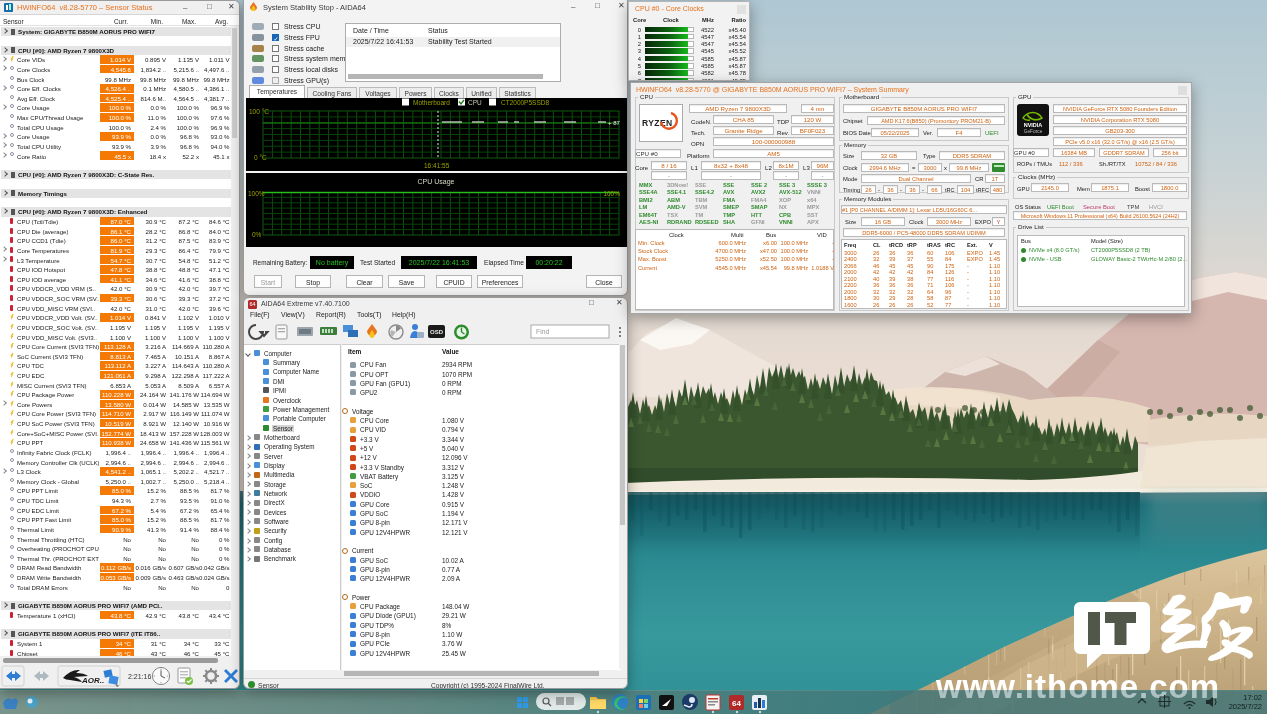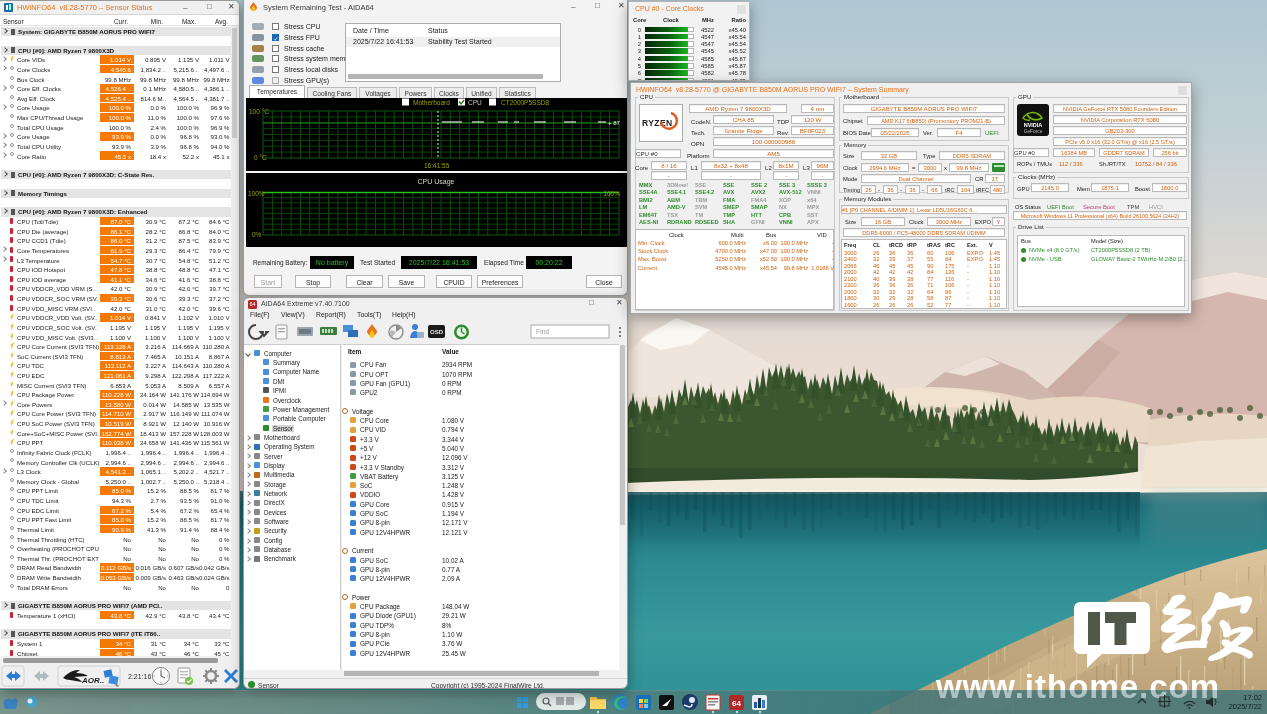--- a/index.html
+++ b/index.html
@@ -1126,21 +1126,21 @@
           <path d="M0,2 l2,-2 l5,5 l5,-5 l2,2 l-5,5 l5,5 l-2,2 l-5,-5 l-5,5 l-2,-2 l5,-5 Z" fill="#2d7dd2"></path>
         </g>
 </svg></div>
   </div>
 <div class="win" style="left:243px;top:0;width:385px;height:296px;border-radius:0 0 6px 6px;border-top:none;background:#f3f3f3">
     <div style="position:absolute;left:0;top:0;width:100%;height:12px">
 <svg style="position:absolute;left:5px;top:2px" width="9" height="9" viewBox="0 0 9 9">
         <path d="M4.5,0 q2,2.5 3.5,5 a3.5,3.5 0 1 1 -7,0 q1.5,-2.5 3.5,-5" fill="#e8741e"></path>
         <path d="M4.5,3.5 q1.3,1.5 1.6,2.8 a2,2 0 1 1 -3.4,0 q0.5,-1.5 1.8,-2.8" fill="#f6c21a"></path>
       </svg>
-<span style="position:absolute;left:19px;top:2.5px;font-size:7.5px;color:#3a3a3a">System Remaining Test - AIDA64</span>
+<span style="position:absolute;left:19px;top:2.5px;font-size:7.5px;color:#3a3a3a">System Stability Stop - AIDA64</span>
 <span class="ctl" style="left:327px;top:3px">–</span>
       <span class="ctl" style="left:351px;top:2px">□</span>
       <span class="ctl" style="left:374px;top:2px">✕</span>
 </div>
     <div style="position:absolute;left:8px;top:22px;height:10px;font-size:7px;color:#222;white-space:nowrap">
       <span style="position:absolute;left:0;top:1px;width:12px;height:7px;background:#8a9aa5;border-radius:2px;opacity:.8"></span>
       <span style="position:absolute;left:20px;top:1px;width:7px;height:7px;border:1px solid #777;background:#fff"></span>
       <span style="position:absolute;left:32px;top:1px">Stress CPU</span>
     </div>
     <div style="position:absolute;left:8px;top:32.8px;height:10px;font-size:7px;color:#222;white-space:nowrap">

